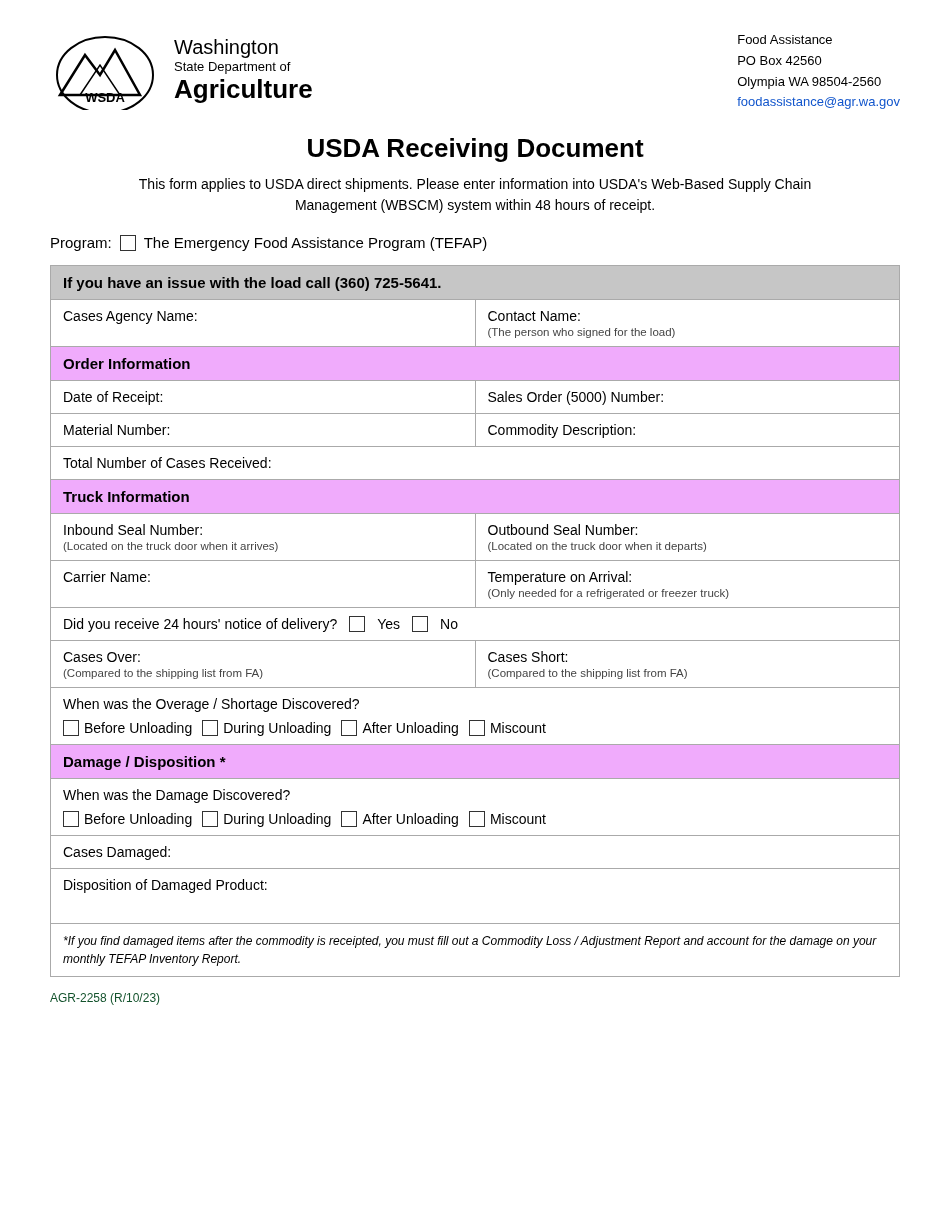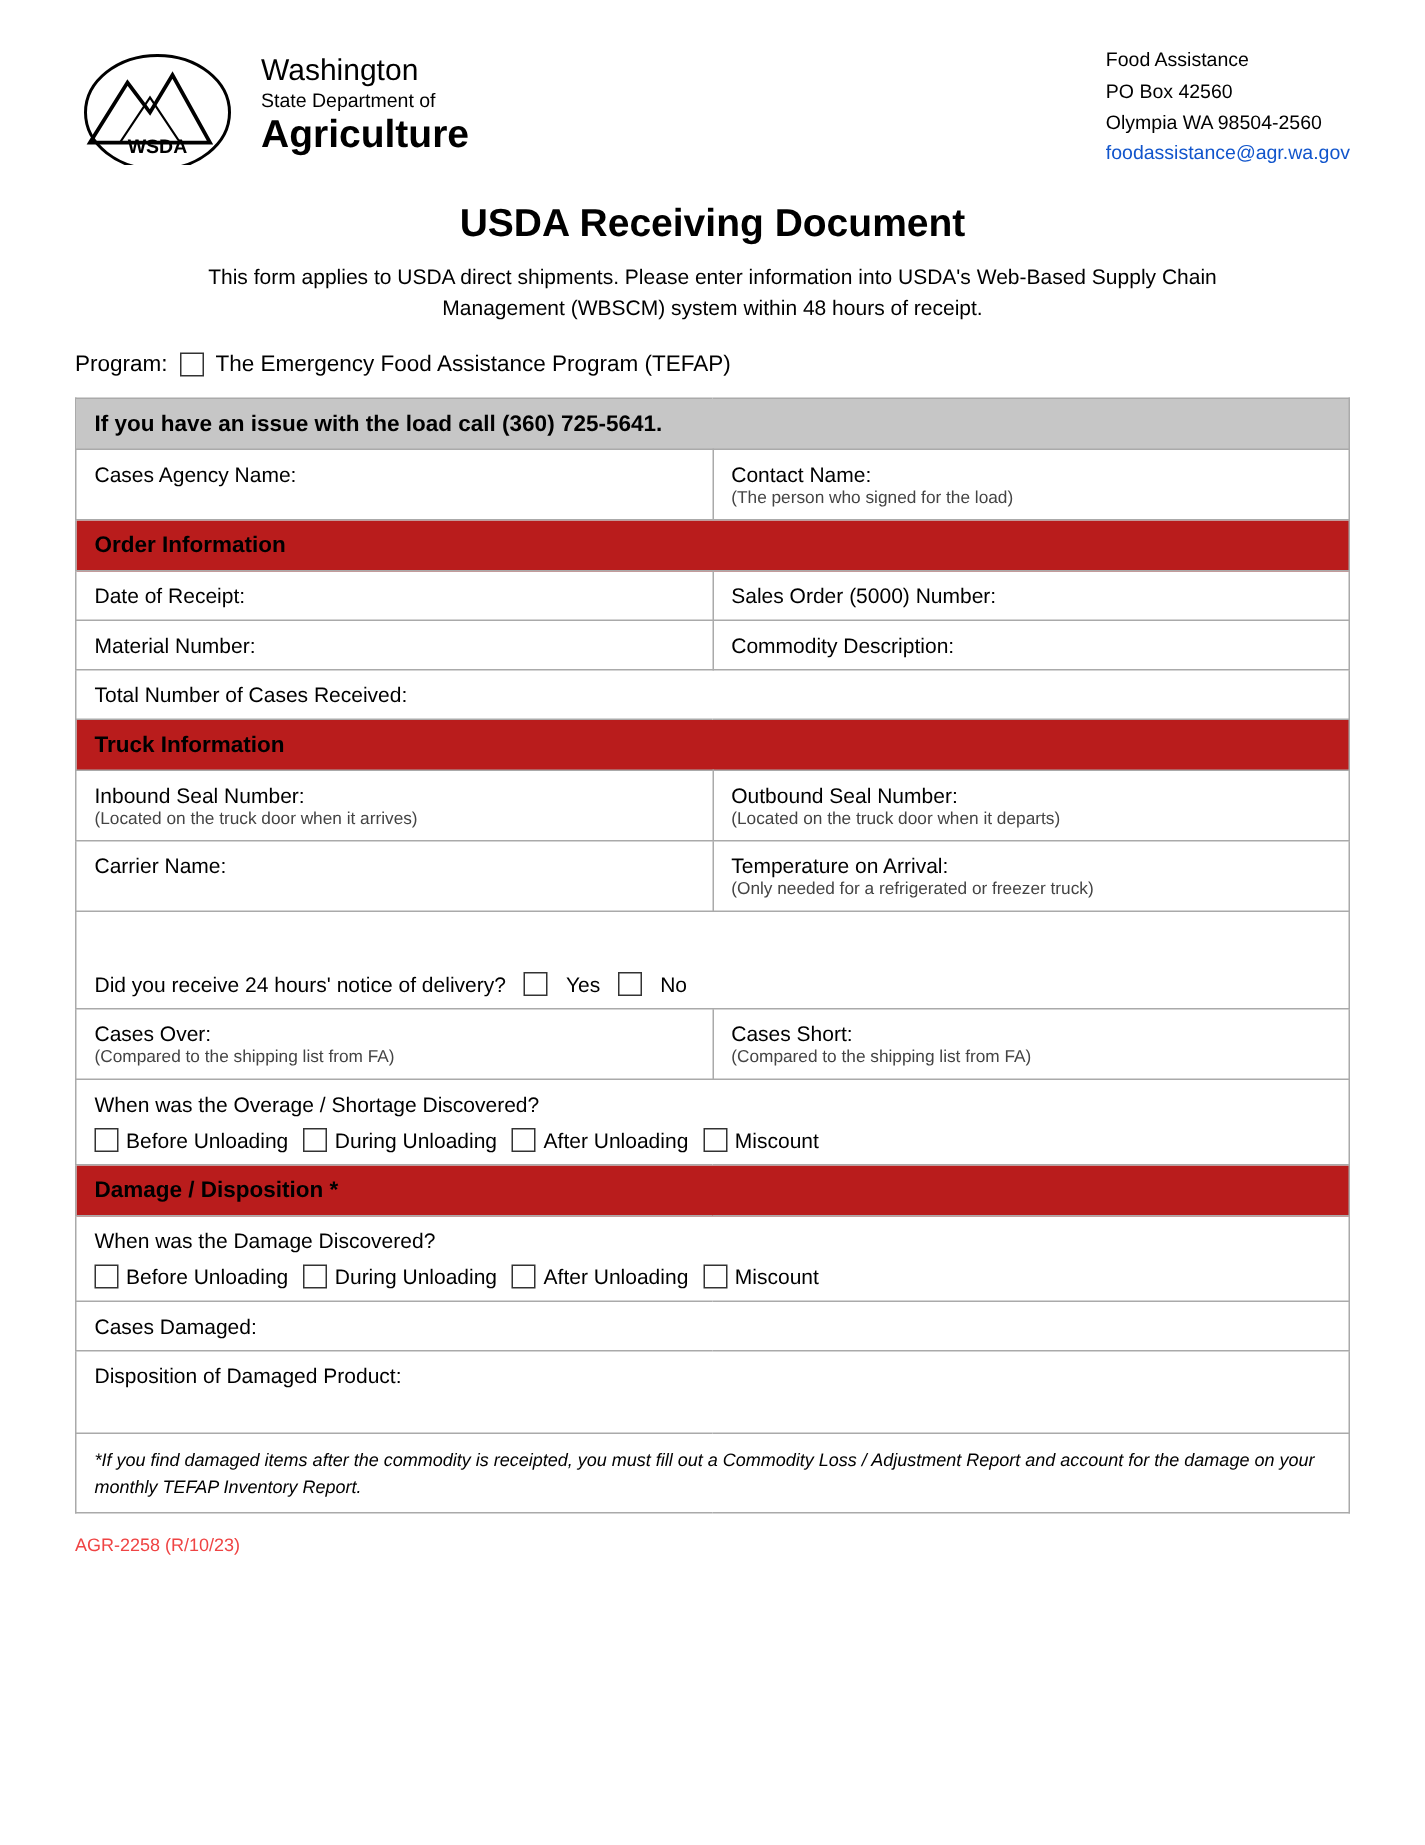--- a/index.html
+++ b/index.html
@@ -68,21 +68,21 @@
       border-collapse: collapse;
       border: 1.5px solid #333;
       padding-left: 46px;
     }
     .main-table td, .main-table th {
       border: 1px solid #aaa;
       padding: 8px 12px;
       vertical-align: top;
     }
     .section-header {
-      background-color: #b91c1c;
+      background-color: #f0abfc;
       font-weight: bold;
       font-size: 15px;
       padding: 7px 12px;
     }
     .alert-header {
       background-color: #c6c6c6;
       font-weight: bold;
       font-size: 15px;
       padding: 9px 12px;
     }
@@ -108,21 +108,21 @@
     }
     .footnote {
       font-size: 12px;
       line-height: 1.5;
       padding: 10px 12px;
       border-top: 1px solid #aaa;
     }
     .form-footer {
       margin-top: 14px;
       font-size: 12px;
-      color: #ef4444;
+      color: #14532d;
     }
   </style>
 </head>
 <body>
 
 <div class="header">
   <div class="logo-area">
 
     <svg class="logo-svg" viewBox="0 0 110 80" xmlns="http://www.w3.org/2000/svg">
 
@@ -226,21 +226,21 @@
       <div class="field-label">Carrier Name:</div>
     </td>
     <td>
       <div class="field-label">Temperature on Arrival:</div>
       <div class="field-sublabel">(Only needed for a refrigerated or freezer truck)</div>
     </td>
   </tr>
 
   <tr>
     <td colspan="2">
-      <div style="display:flex; align-items:flex-end; gap:12px; flex-wrap:wrap;margin-top:32px;">
+      <div style="display:flex; align-items:flex-end; gap:12px; flex-wrap:wrap;">
         <span class="field-label">Did you receive 24 hours' notice of delivery?</span>
         <span class="checkbox-box"></span>
         <span>Yes</span>
         <span class="checkbox-box"></span>
         <span>No</span>
       </div>
     </td>
   </tr>
 
 

